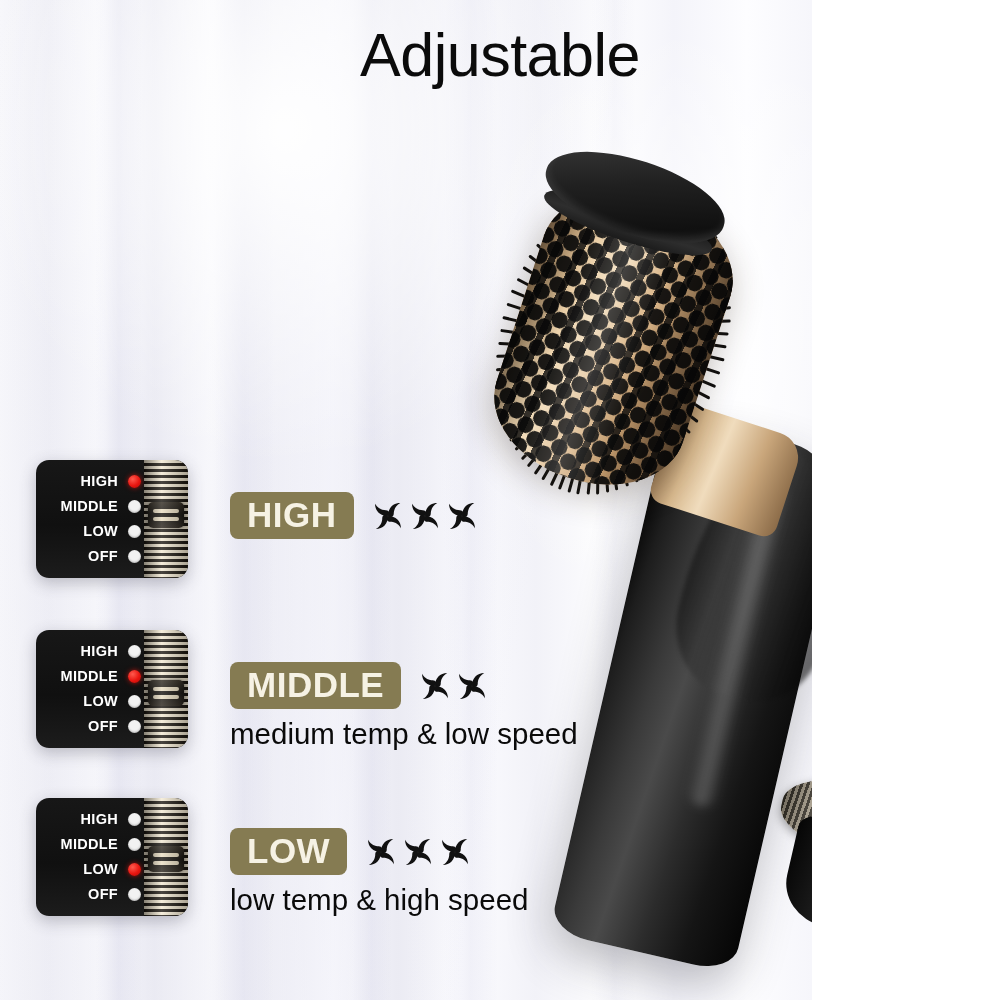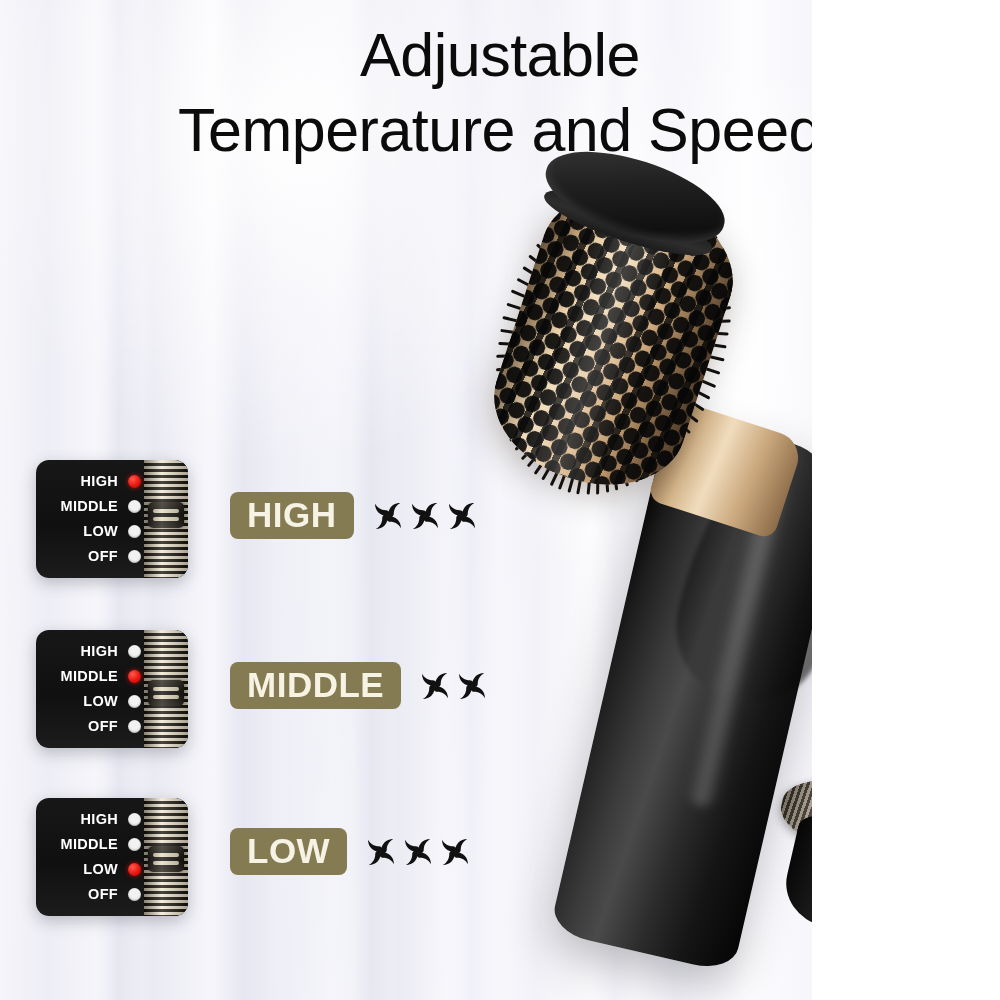--- a/index.html
+++ b/index.html
@@ -520,21 +520,20 @@
   <div class="curtain-fold" style="left:214px; width:60px;  opacity:.50;"></div>
   <div class="curtain-fold" style="left:352px; width:40px;  opacity:.42;"></div>
   <div class="curtain-fold" style="left:444px; width:54px;  opacity:.38;"></div>
   <div class="curtain-fold" style="left:592px; width:44px;  opacity:.30;"></div>
   <div class="curtain-fold" style="left:844px; width:58px;  opacity:.34;"></div>
   <div class="glow-top"></div>
   <div class="glow-right"></div>
 
   <div id="headline">
     <span class="line1">Adjustable</span>
-    <span class="line2">Temperature and Speed</span>
   </div>
 
   <div id="product">
 
     <div class="handle"></div>
     <div class="handle-taper"></div>
     <div class="handle-highlight"></div>
 
     <div class="gold-ring"></div>
     <div class="gold-ring-shade"></div>
@@ -767,20 +766,21 @@
           <svg viewBox="0 0 100 100" class="fan-icon">
             <g fill="#111111">
               <path d="M50 50 C50 28, 64 14, 84 14 C70 22, 66 34, 66 44 C66 52, 58 57, 50 50 Z" transform="rotate(0 50 50)"></path>
               <path d="M50 50 C50 28, 64 14, 84 14 C70 22, 66 34, 66 44 C66 52, 58 57, 50 50 Z" transform="rotate(90 50 50)"></path>
               <path d="M50 50 C50 28, 64 14, 84 14 C70 22, 66 34, 66 44 C66 52, 58 57, 50 50 Z" transform="rotate(180 50 50)"></path>
               <path d="M50 50 C50 28, 64 14, 84 14 C70 22, 66 34, 66 44 C66 52, 58 57, 50 50 Z" transform="rotate(270 50 50)"></path>
             </g>
           </svg>
         </span>
     </div>
+    <div class="mode-desc">medium temp &amp; low speed</div>
   </div>
 
   <div class="switch-panel" style="left:36px; top:798px;">
     <div class="sp-labels">
       <div class="sp-row">
           <span class="txt">HIGH</span>
         </div>
       <div class="sp-row">
           <span class="txt">MIDDLE</span>
         </div>
@@ -834,15 +834,16 @@
           <svg viewBox="0 0 100 100" class="fan-icon">
             <g fill="#111111">
               <path d="M50 50 C50 28, 64 14, 84 14 C70 22, 66 34, 66 44 C66 52, 58 57, 50 50 Z" transform="rotate(0 50 50)"></path>
               <path d="M50 50 C50 28, 64 14, 84 14 C70 22, 66 34, 66 44 C66 52, 58 57, 50 50 Z" transform="rotate(90 50 50)"></path>
               <path d="M50 50 C50 28, 64 14, 84 14 C70 22, 66 34, 66 44 C66 52, 58 57, 50 50 Z" transform="rotate(180 50 50)"></path>
               <path d="M50 50 C50 28, 64 14, 84 14 C70 22, 66 34, 66 44 C66 52, 58 57, 50 50 Z" transform="rotate(270 50 50)"></path>
             </g>
           </svg>
         </span>
     </div>
+    <div class="mode-desc">low temp &amp; high speed</div>
   </div>
 
 </div>
 
 </body></html>

